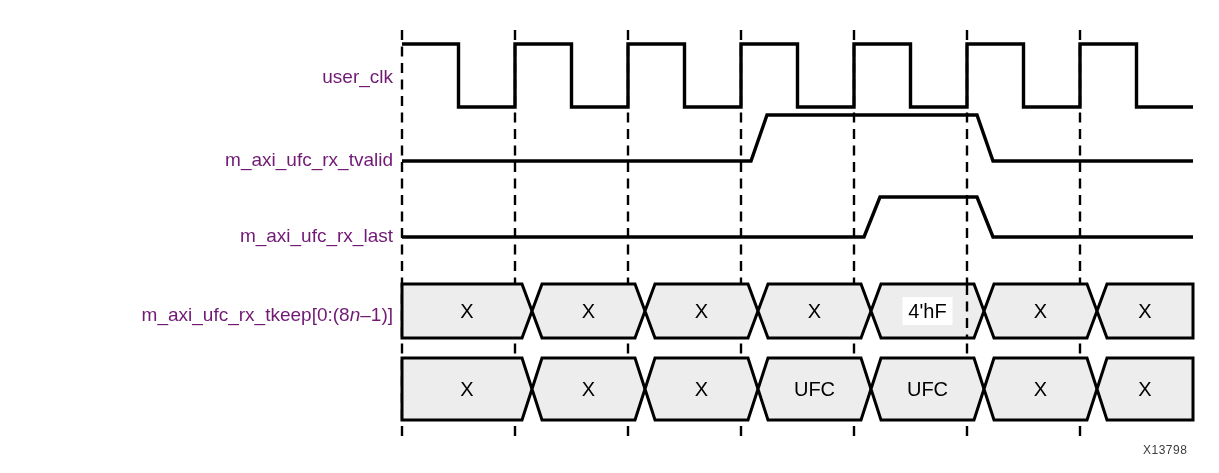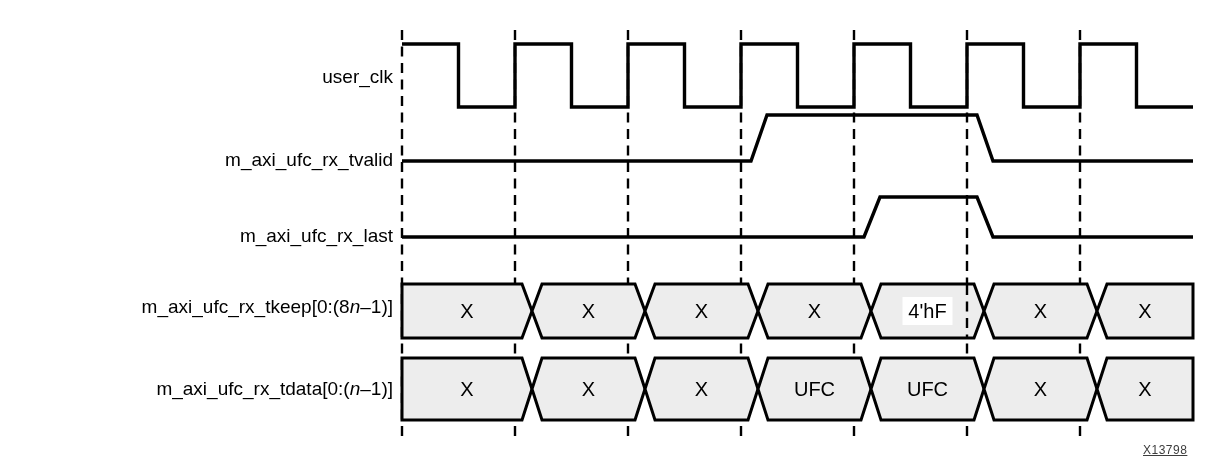--- a/index.html
+++ b/index.html
@@ -8,30 +8,29 @@
     width:1219px;height:473px;
     background:#ffffff;
     font-family:"Liberation Sans", sans-serif;
     overflow:hidden;
   }
   .stage svg{position:absolute;left:0;top:0;}
   .sig-label{
     position:absolute;
     right:826px;
     height:24px;line-height:24px;
-    font-size:19px;color:#000000;
+    font-size:19px;color:#701a75;
     white-space:nowrap;
   }
   .sig-label .it{font-style:italic;}
   .fig-id{
     position:absolute;
     left:1143px;top:443px;
     font-size:12px;color:#3d3d3d;
     letter-spacing:0.5px;
-    text-decoration:underline;
   }
 </style>
 </head>
 <body>
 
 <div class="stage">
 
   <svg id="wave-svg" width="1219" height="473" viewBox="0 0 1219 473">
       <line x1="402" y1="30" x2="402" y2="442" stroke="#000000" stroke-width="2.4" stroke-dasharray="10 6.5"></line>
       <line x1="515" y1="30" x2="515" y2="442" stroke="#000000" stroke-width="2.4" stroke-dasharray="10 6.5"></line>
@@ -74,19 +73,18 @@
       <path d="M 1097 389 L 1107 358 L 1193 358 L 1193 420 L 1107 420 Z" fill="#ededed" stroke="#000000" stroke-width="3"></path>
       <text x="1145" y="396" fill="#000000" font-size="20" text-anchor="middle" font-family="&quot;Liberation Sans&quot;, sans-serif">X</text>
     </svg>
 
   <div class="sig-label" style="top:65px"><span>user_clk</span><span class="it"></span><span></span></div>
 
   <div class="sig-label" style="top:224px"><span>m_axi_ufc_rx_last</span><span class="it"></span><span></span></div>
 
   <div class="sig-label" style="top:148px"><span>m_axi_ufc_rx_tvalid</span><span class="it"></span><span></span></div>
 
-  <div class="sig-label" style="top:295px"><span>m_axi_ufc_rx_tkeep[0:(8</span><span class="it">n</span><span>–1)]</span></div>
+  <div class="sig-label" style="top:303px"><span>m_axi_ufc_rx_tkeep[0:(8</span><span class="it">n</span><span>–1)]</span></div>
 
-  <div class="sig-label" style="top:377px"><span>m_axi_ufc_rx_tdata[0:(</span><span class="it">n</span><span>–1)]</span></div>
 
   <div class="fig-id">X13798</div>
 
 </div>
 
 </body></html>

